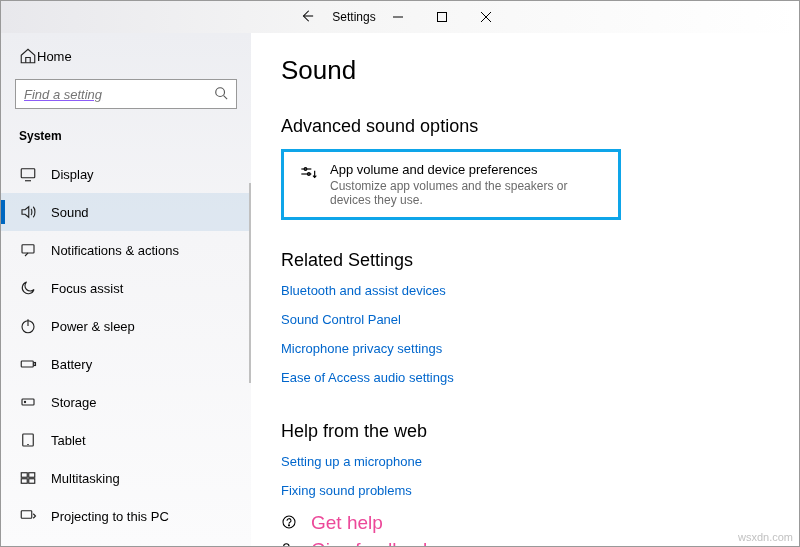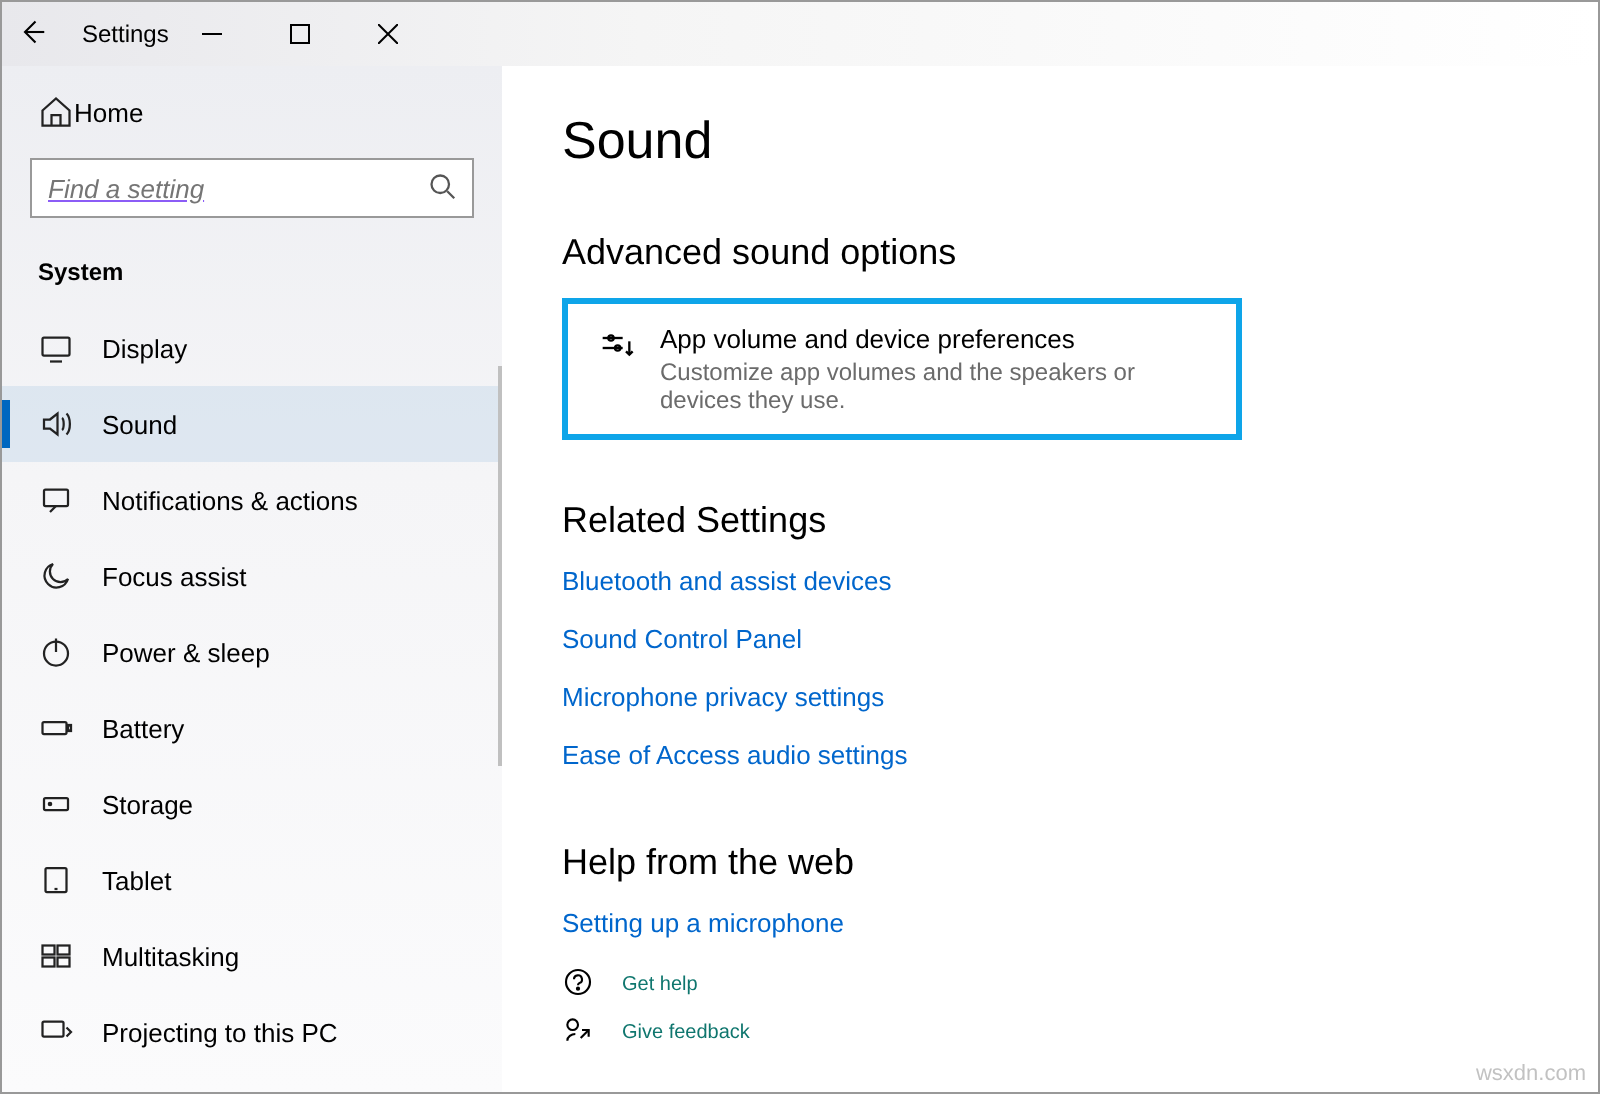--- a/index.html
+++ b/index.html
@@ -12,21 +12,21 @@
       height: 547px;
       overflow: hidden;
       position: relative;
       border: 1px solid #999;
     }
     
     .title-bar {
       height: 32px;
       display: flex;
       align-items: center;
-      justify-content: flex-start;
+      justify-content: center;
       padding: 0 0 0 8px;
       background: linear-gradient(to right, #e8e8ec 0%, #f5f5f5 40%, #fff 100%);
     }
     .title-left { display: flex; align-items: center; gap: 18px; }
     .title-text { font-size: 12px; }
     .win-controls { display: flex; height: 100%; }
     .win-btn {
       width: 44px;
       display: flex;
       align-items: center;
@@ -146,21 +146,21 @@
       margin-bottom: 14px;
       cursor: pointer;
     }
     .footer-links { margin-top: 4px; }
     .footer-link-row {
       display: flex;
       align-items: center;
       gap: 14px;
       margin-bottom: 5px;
     }
-    .footer-link-row .link-inline { color:#0f766e; font-size:10px; cursor:pointer; }
+    .footer-link-row .link-inline { color:#ec4899; font-size:19px; cursor:pointer; }
     .watermark {
       position: absolute;
       bottom: 3px; right: 6px;
       font-size: 11px;
       color: #c2c2c2;
       margin-top: 44px;
     }
   </style>
 </head>
 <body>
@@ -341,20 +341,21 @@
     <div class="spacer-big"></div>
     <div class="section-title">Related Settings</div>
     <span class="link">Bluetooth and assist devices</span>
     <span class="link">Sound Control Panel</span>
     <span class="link">Microphone privacy settings</span>
     <span class="link">Ease of Access audio settings</span>
 
     <div class="spacer-med"></div>
     <div class="section-title">Help from the web</div>
     <span class="link">Setting up a microphone</span>
+    <span class="link">Fixing sound problems</span>
 
     <div class="footer-links">
       <div class="footer-link-row">
         <span>
           <svg width="16" height="16" viewBox="0 0 24 24" fill="none" stroke="#000" stroke-width="1.6">
               <circle cx="12" cy="12" r="9"></circle>
               <path d="M9 10a3 3 0 1 1 4 2.8c-.7.4-1 1-1 1.7"></path>
               <circle cx="12" cy="17" r="0.8" fill="#000"></circle>
             </svg>
         </span>

